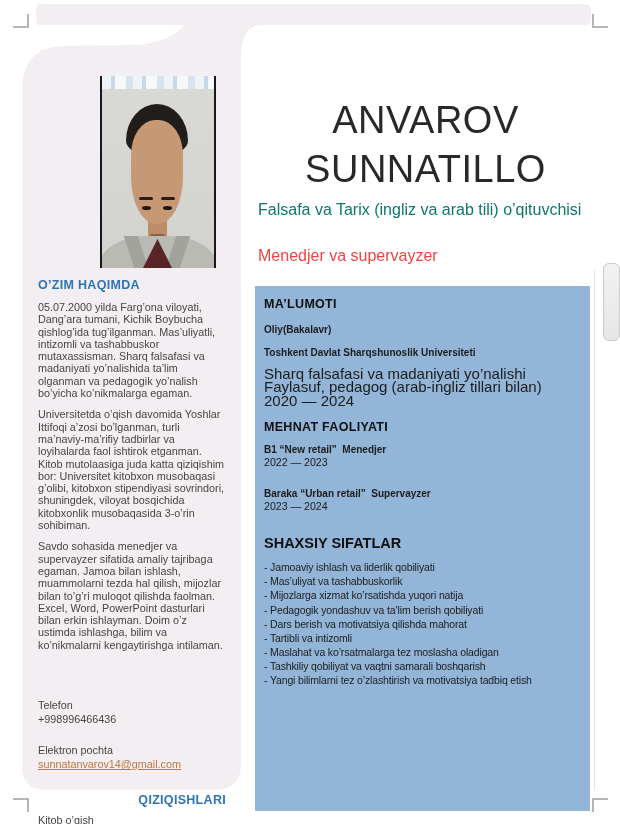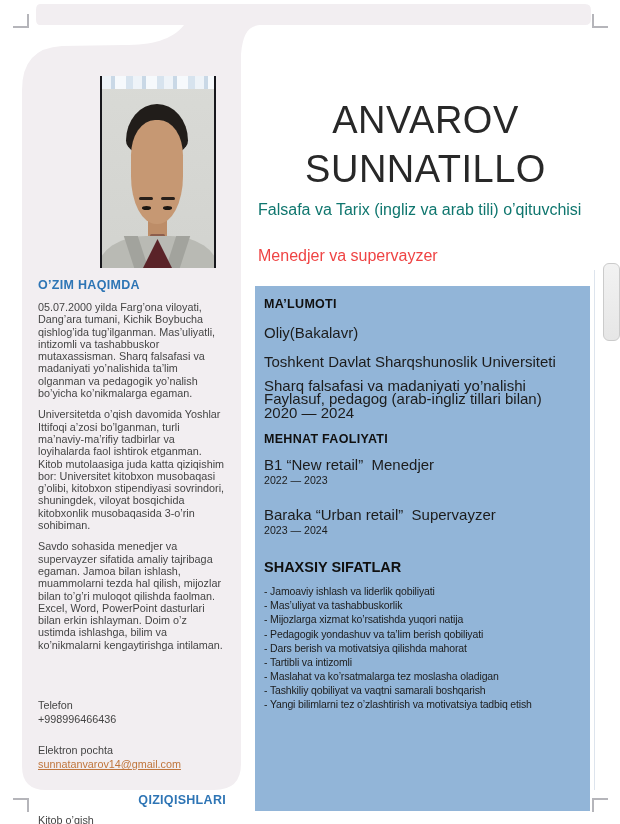--- a/index.html
+++ b/index.html
@@ -36,21 +36,21 @@
   .photo .lapel.r{left:69px;transform:skewX(-18deg);}
   
   .title{left:258px;top:96px;width:335px;color:var(--title_text);font-size:38px;line-height:49px;
          letter-spacing:.5px;font-weight:400;text-align:center;}
   .subtitle{left:258px;top:199px;width:330px;color:#0f766e;font-size:16px;line-height:21px;}
   .role{left:258px;top:245px;width:330px;color:#ef4444;font-size:16px;line-height:21px;}
   
   .bluebox{left:255px;top:266px;width:335px;height:525px;background:var(--blue_panel);
            padding:11px 9px 0 9px;box-sizing:border-box;color:var(--dark_text);margin-top:20px;}
   .bb-h{font-size:12.5px;font-weight:bold;letter-spacing:.3px;color:#101010;}
-  .bb-strong{font-size:15px;font-weight:normal;}
+  .bb-strong{font-size:10px;font-weight:bold;}
   .bb-line{font-size:15px;line-height:13.4px;}
   .bb-years{font-size:10.6px;line-height:14px;}
   .skills-h{font-size:14.5px;font-weight:bold;color:#101010;margin-top:13px;}
   .skill{font-size:10.5px;line-height:14.1px;letter-spacing:-.15px;white-space:pre-wrap;}
   .ws{white-space:pre-wrap;}
   
   .leftcol{left:38px;top:278px;width:188px;color:var(--body_text);}
   .lc-h{color:var(--heading_blue);font-weight:bold;font-size:12.5px;letter-spacing:.3px;}
   .para{font-size:10.8px;line-height:12.3px;margin-top:9px;}
   .contact{margin-top:47px;font-size:10.8px;line-height:14px;}

